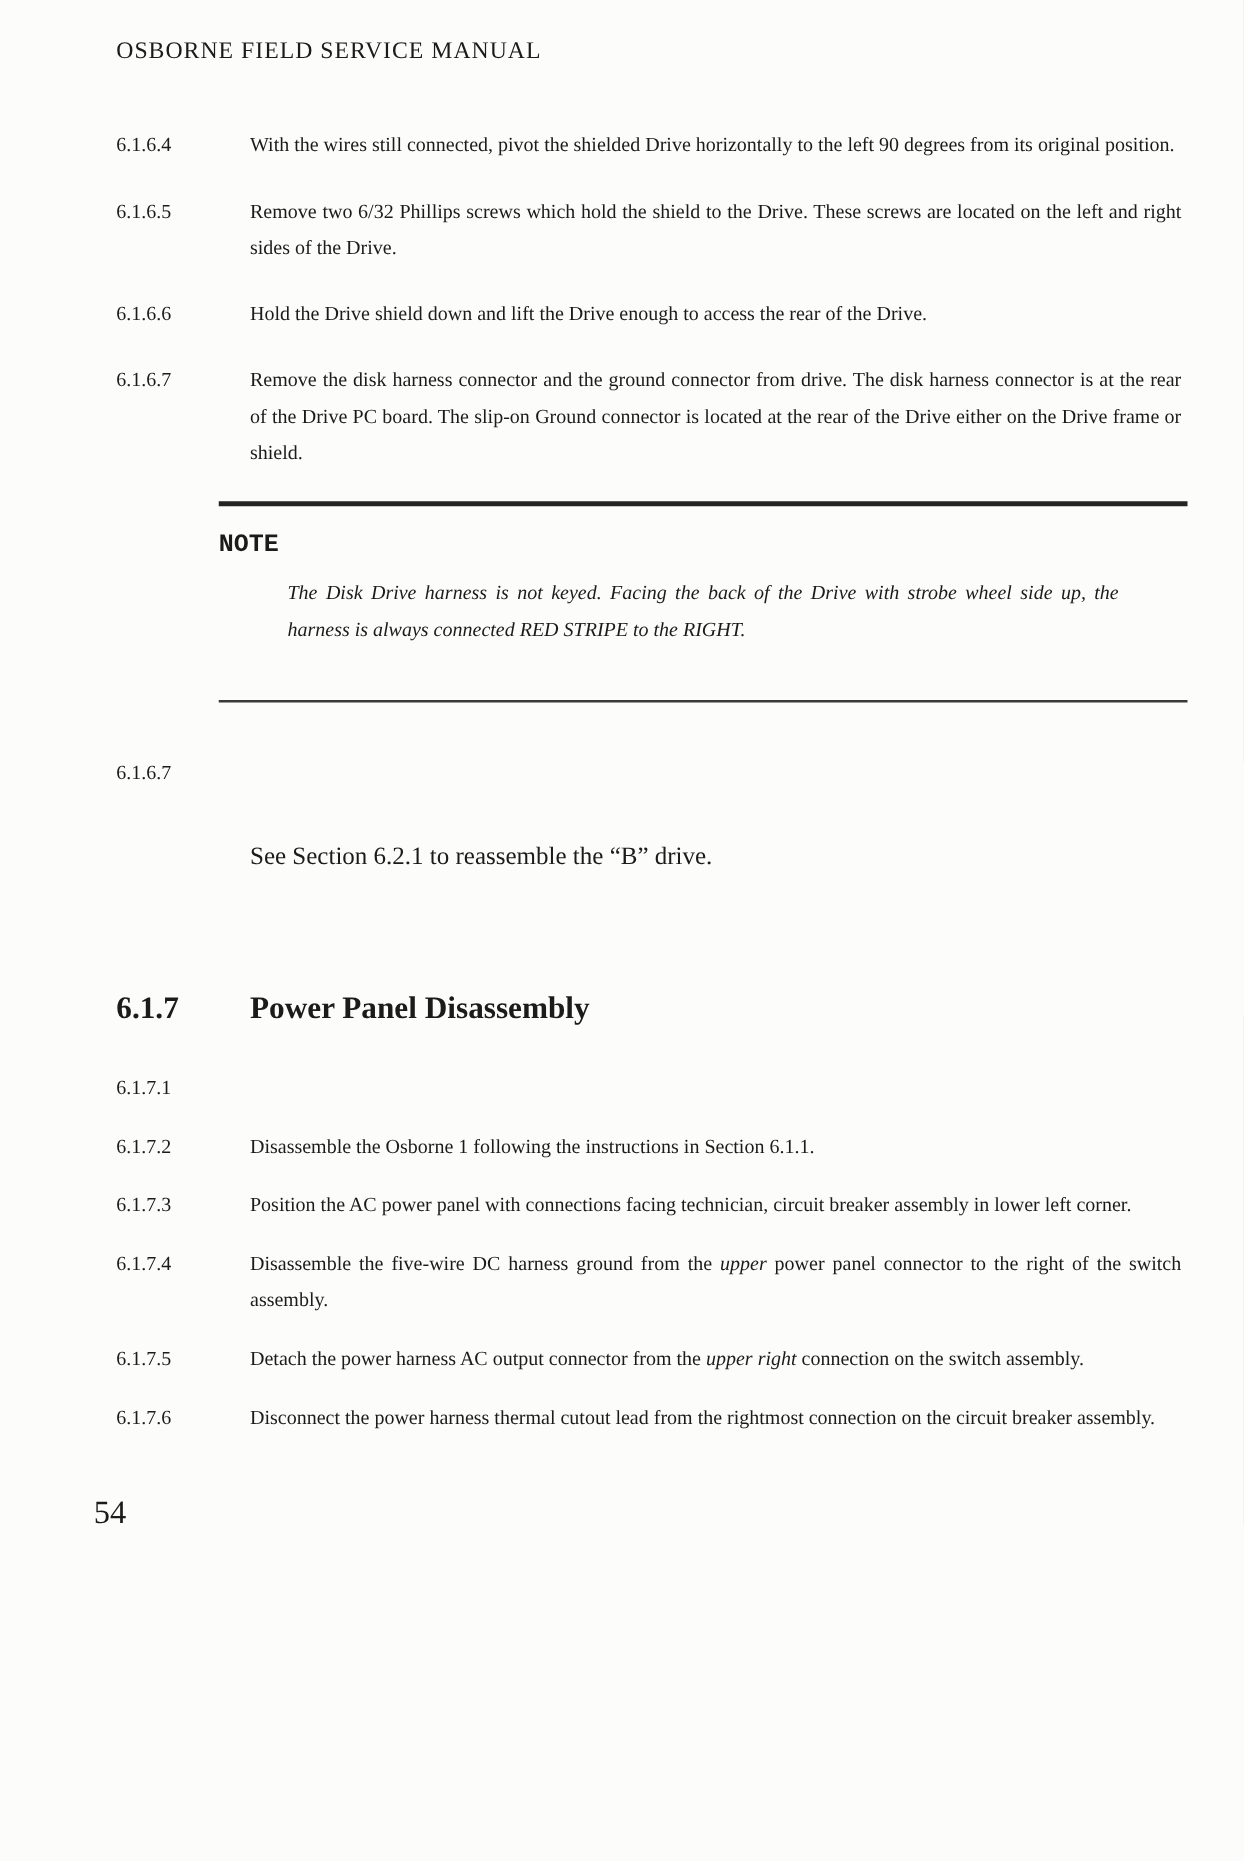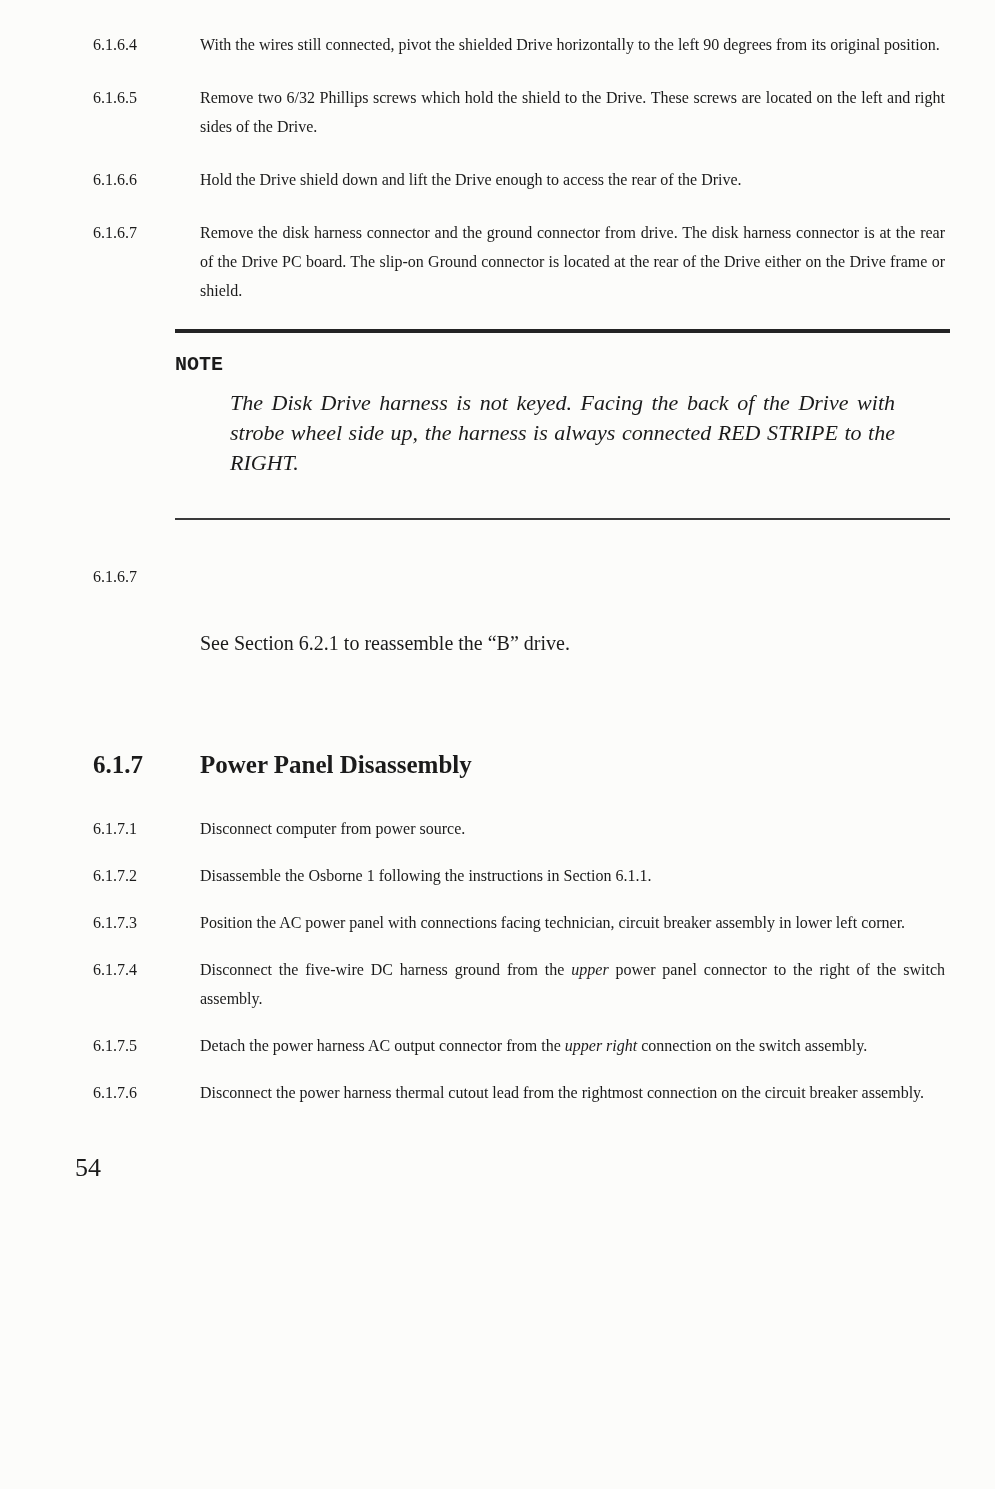--- a/index.html
+++ b/index.html
@@ -38,21 +38,21 @@
   .note-rule-bottom { border-top: 2px solid #3a3a3a; }
   .note-title {
     text-align: left;
     font-weight: bold;
     font-size: 20px;
     margin-top: 20px;
     font-family: Liberation Mono, monospace;
   }
   .note-text {
     font-style: italic;
-    font-size: 22px;
+    font-size: 16px;
     line-height: 30px;
     padding: 12px 55px 40px 55px;
     text-align: justify;
   }
 
   .see-line {
     margin: 38px 0 38px 107px;
     font-size: 20px;
     line-height: 29px;
   }
@@ -70,20 +70,21 @@
     font-size: 26px;
     margin-top: 46px;
     margin-left: -18px;
   }
 </style>
 </head>
 <body>
 
 <div class="page">
 
+  <div class="header">OSBORNE FIELD SERVICE MANUAL</div>
 
   <div class="step">
     <div class="step-num">6.1.6.4</div>
     <div class="step-text">With the wires still connected, pivot the shielded Drive horizontally to the left 90 degrees from its original position.</div>
   </div>
 
   <div class="step">
     <div class="step-num">6.1.6.5</div>
     <div class="step-text">Remove two 6/32 Phillips screws which hold the shield to the Drive. These screws are located on the left and right sides of the Drive.</div>
   </div>
@@ -113,36 +114,35 @@
 
   <div class="section-heading">
     <div class="heading-num">6.1.7</div>
     <div class="heading-title">Power Panel Disassembly</div>
   </div>
 
   <div class="group-617">
 
     <div class="step">
       <div class="step-num">6.1.7.1</div>
-      <div class="step-text"><span>Disconnect computer from power source.</span><em></em><span></span></div>
     </div>
 
     <div class="step">
       <div class="step-num">6.1.7.2</div>
       <div class="step-text"><span>Disassemble the Osborne 1 following the instructions in Section 6.1.1.</span><em></em><span></span></div>
     </div>
 
     <div class="step">
       <div class="step-num">6.1.7.3</div>
       <div class="step-text"><span>Position the AC power panel with connections facing technician, circuit breaker assembly in lower left corner.</span><em></em><span></span></div>
     </div>
 
     <div class="step">
       <div class="step-num">6.1.7.4</div>
-      <div class="step-text"><span>Disconnect the five-wire DC harness ground from the </span><em>upper</em><span> power panel connector to the right of the switch assembly.</span></div>
+      <div class="step-text"><span>Disassemble the five-wire DC harness ground from the </span><em>upper</em><span> power panel connector to the right of the switch assembly.</span></div>
     </div>
 
     <div class="step">
       <div class="step-num">6.1.7.5</div>
       <div class="step-text"><span>Detach the power harness AC output connector from the </span><em>upper right</em><span> connection on the switch assembly.</span></div>
     </div>
 
     <div class="step">
       <div class="step-num">6.1.7.6</div>
       <div class="step-text"><span>Disconnect the power harness thermal cutout lead from the rightmost connection on the circuit breaker assembly.</span><em></em><span></span></div>

